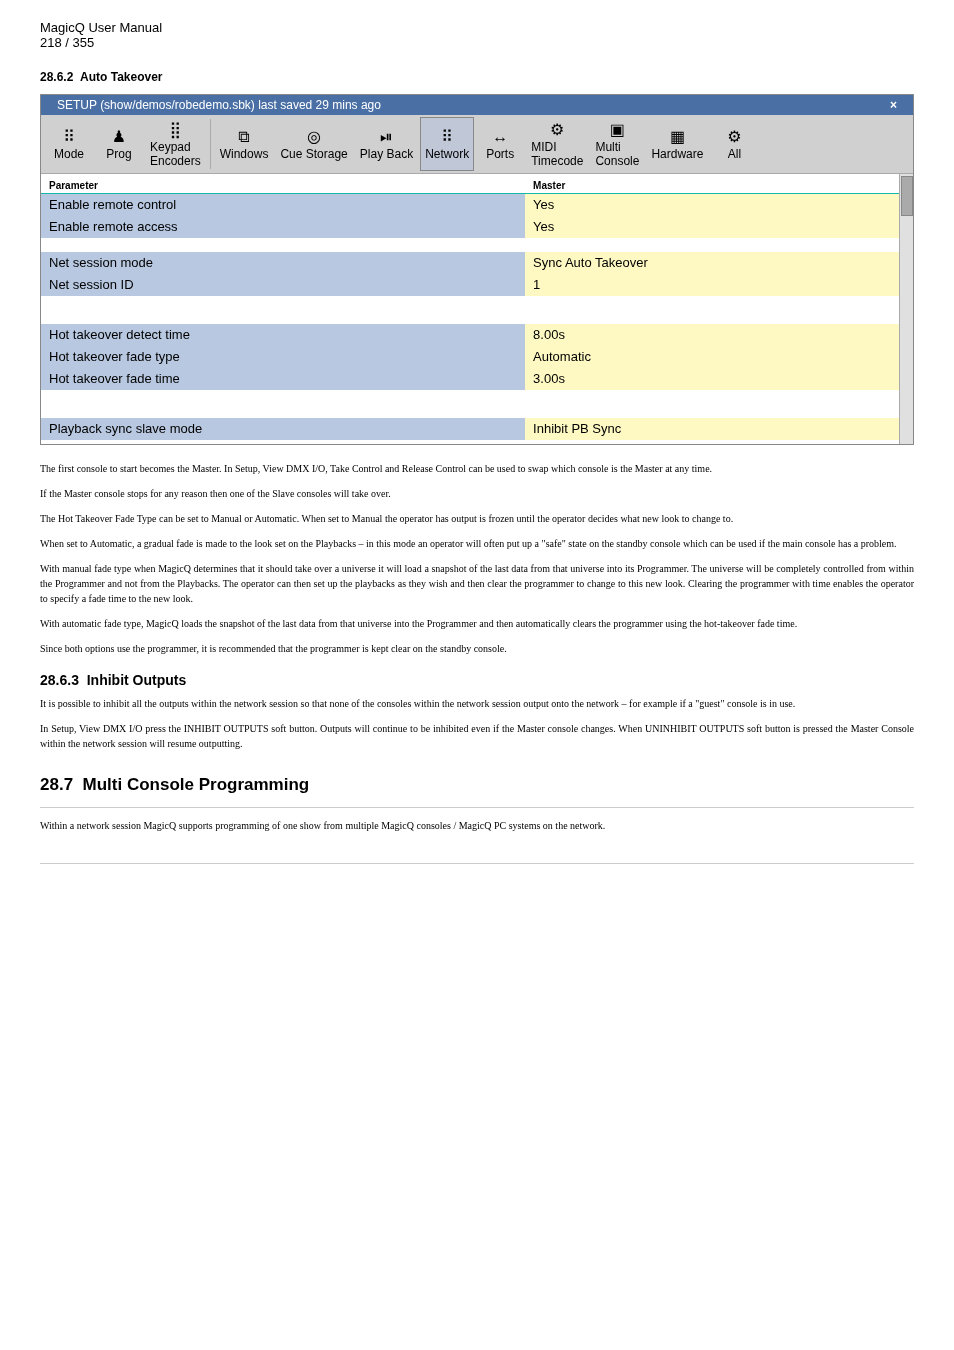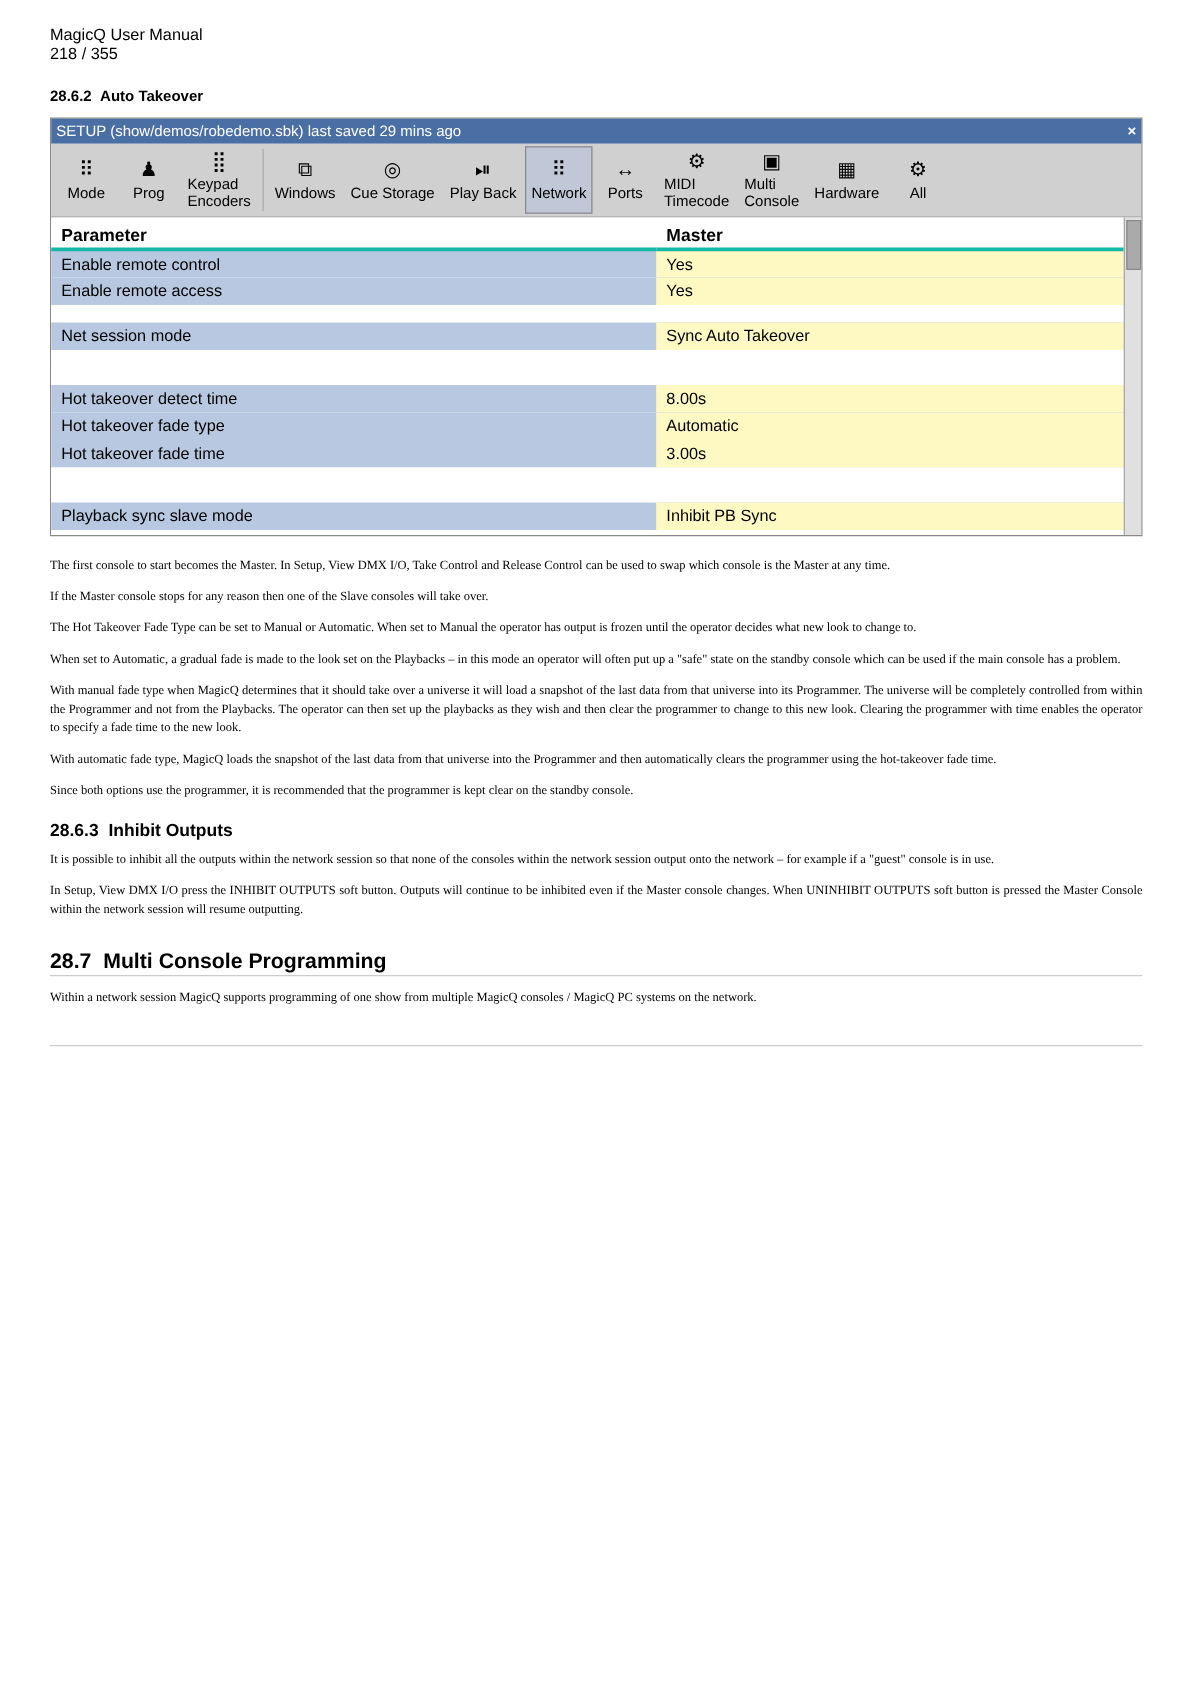--- a/index.html
+++ b/index.html
@@ -28,33 +28,33 @@
       font-weight: bold;
       margin-bottom: 10px;
       margin-top: 10px;
     }
     .section-heading-large {
       font-size: 17px;
       font-weight: bold;
       margin-bottom: 10px;
       margin-top: 24px;
       border-bottom: 1px solid #ccc;
-      padding-bottom: 1px;
+      padding-bottom: 12px;
     }
 
     
     .setup-window {
       border: 1px solid #888;
       margin-bottom: 16px;
     }
     .setup-titlebar {
       background: #4a6fa5;
       color: #fff;
       font-size: 12px;
-      padding: 3px 4px;
+      padding: 3px 16px;
       display: flex;
       justify-content: space-between;
       align-items: center;
     }
     .setup-titlebar .close-btn {
       font-weight: bold;
       cursor: pointer;
     }
     .toolbar {
       background: #d0d0d0;
@@ -100,22 +100,22 @@
       width: 100%;
       border-collapse: collapse;
     }
     .setup-table thead tr {
       background: #fff;
     }
     .setup-table thead th {
       text-align: left;
       padding: 2px 8px;
       font-weight: bold;
-      font-size: 14px;
-      border-bottom: 3px solid #14b8a6;
+      font-size: 10px;
+      border-bottom: 1px solid #14b8a6;
       margin-left: 12px;
     }
     .setup-table tbody tr {
       height: 22px;
     }
     .setup-table tbody tr.row-param {
       background: #b8c8e0;
     }
     .setup-table tbody tr.row-empty {
       background: #fff;
@@ -283,20 +283,24 @@
 
               <tr class="row-empty">
                 <td colspan="2"></td>
               </tr>
 
               <tr class="row-param">
                 <td>Net session mode</td>
                 <td class="setting-col">Sync Auto Takeover</td>
               </tr>
 
+              <tr class="row-param">
+                <td>Net session ID</td>
+                <td class="setting-col">1</td>
+              </tr>
 
               <tr class="row-empty">
                 <td colspan="2"></td>
               </tr>
               <tr class="row-empty">
                 <td colspan="2"></td>
               </tr>
 
               <tr class="row-param">
                 <td>Hot takeover detect time</td>

